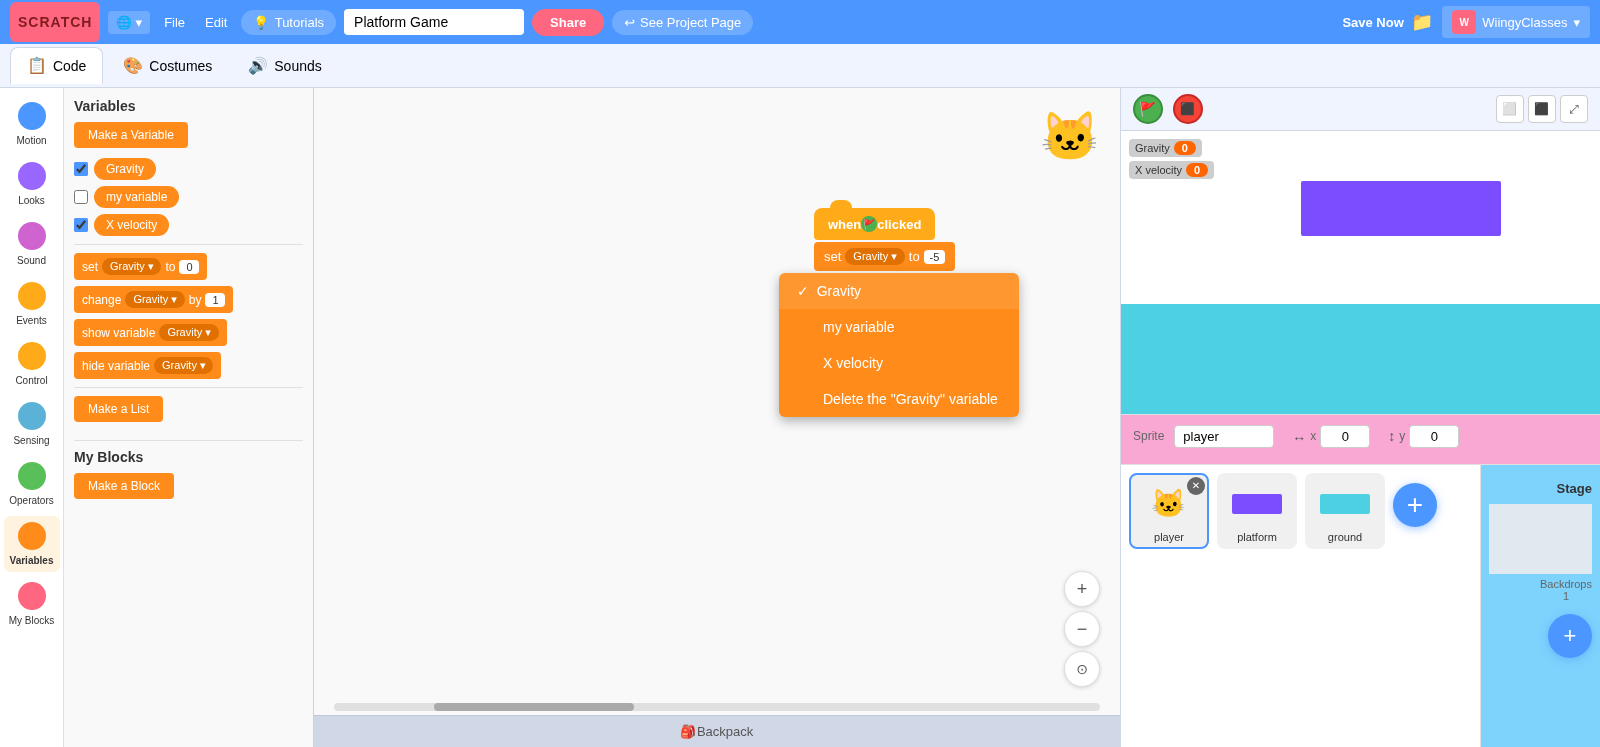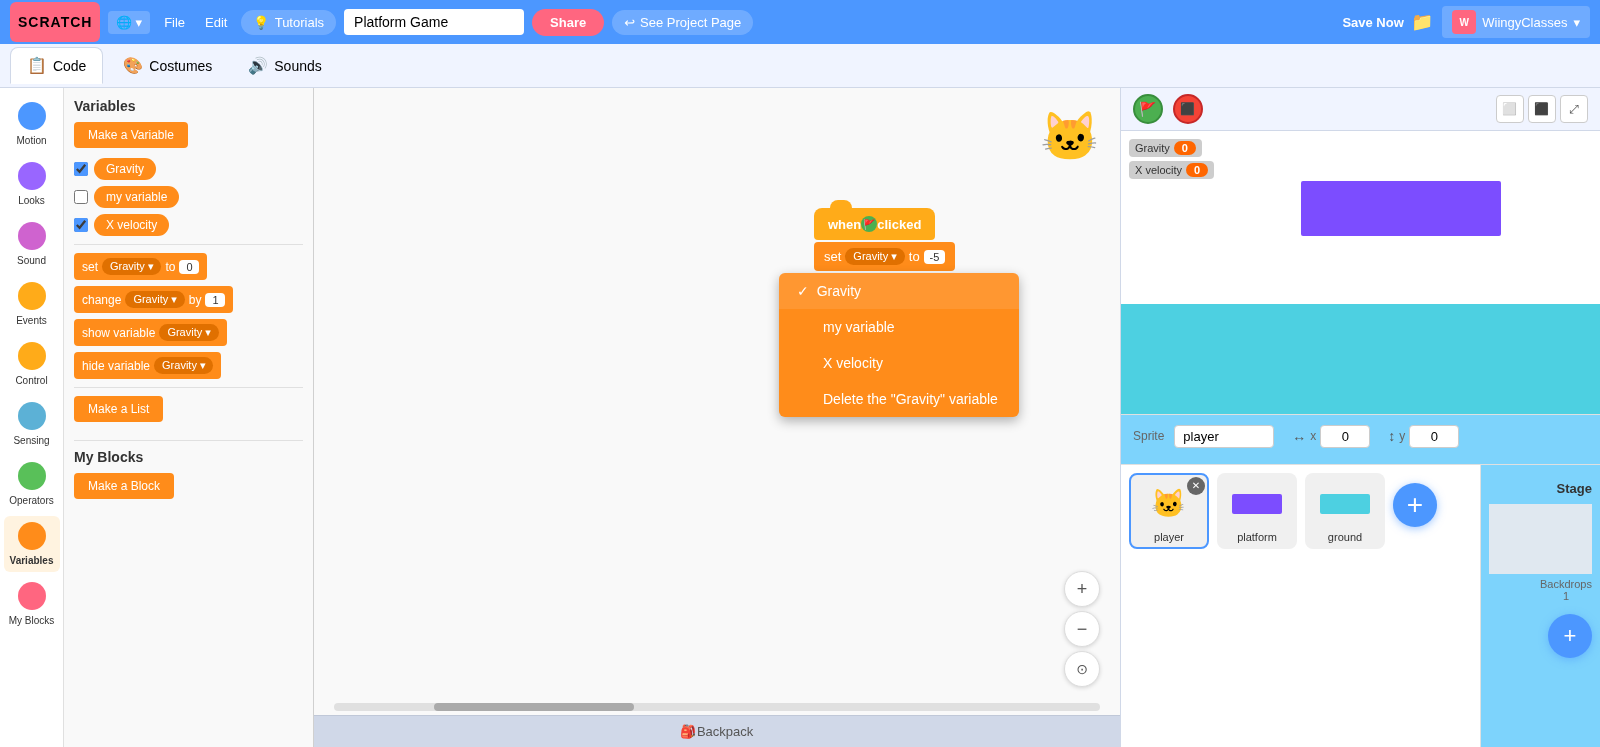--- a/index.html
+++ b/index.html
@@ -5,21 +5,21 @@
     * { box-sizing: border-box; margin: 0; padding: 0; }
     body { font-family: 'Helvetica Neue', Arial, sans-serif; font-size: 13px; background: #e5e5e5; overflow: hidden; width: 1600px; height: 747px; }
 
     
     #topbar {
       display: flex; align-items: center; height: 44px;
       background: #4c97ff; padding: 0 10px; gap: 8px; position: relative; z-index: 100;
     }
     #scratch-logo {
       background: #ff6680; border-radius: 6px; padding: 12px 8px;
-      font-weight: 900; color: #000000; font-size: 14px; letter-spacing: 1px;
+      font-weight: 900; color: #7f1d1d; font-size: 14px; letter-spacing: 1px;
     }
     .globe-btn {
       display: flex; align-items: center; gap: 3px; color: white;
       background: rgba(255,255,255,0.2); border-radius: 4px; padding: 4px 8px;
       cursor: pointer; font-size: 13px;
     }
     .top-nav-btn {
       color: white; background: none; border: none; cursor: pointer;
       font-size: 13px; padding: 4px 6px;
     }
@@ -239,21 +239,21 @@
       font-size: 11px; color: #333; gap: 4px;
     }
     .var-monitor-name { font-weight: 500; }
     .var-monitor-val {
       background: #ff6600; color: white; border-radius: 10px;
       padding: 1px 8px; font-size: 11px; font-weight: bold;
     }
 
     
     .sprite-info {
-      padding: 10px 12px; background: #7dd3fc; border-top: 1px solid #e0e0e0;
+      padding: 10px 12px; background: #f9a8d4; border-top: 1px solid #e0e0e0;
       border-bottom: 1px solid #e0e0e0;
     }
     .sprite-info-row {
       display: flex; align-items: center; gap: 10px; margin-bottom: 6px;
     }
     .sprite-label { font-size: 12px; color: #666; }
     .sprite-name-input {
       border: 1px solid #ccc; border-radius: 4px; padding: 3px 8px;
       font-size: 13px; width: 100px;
     }

